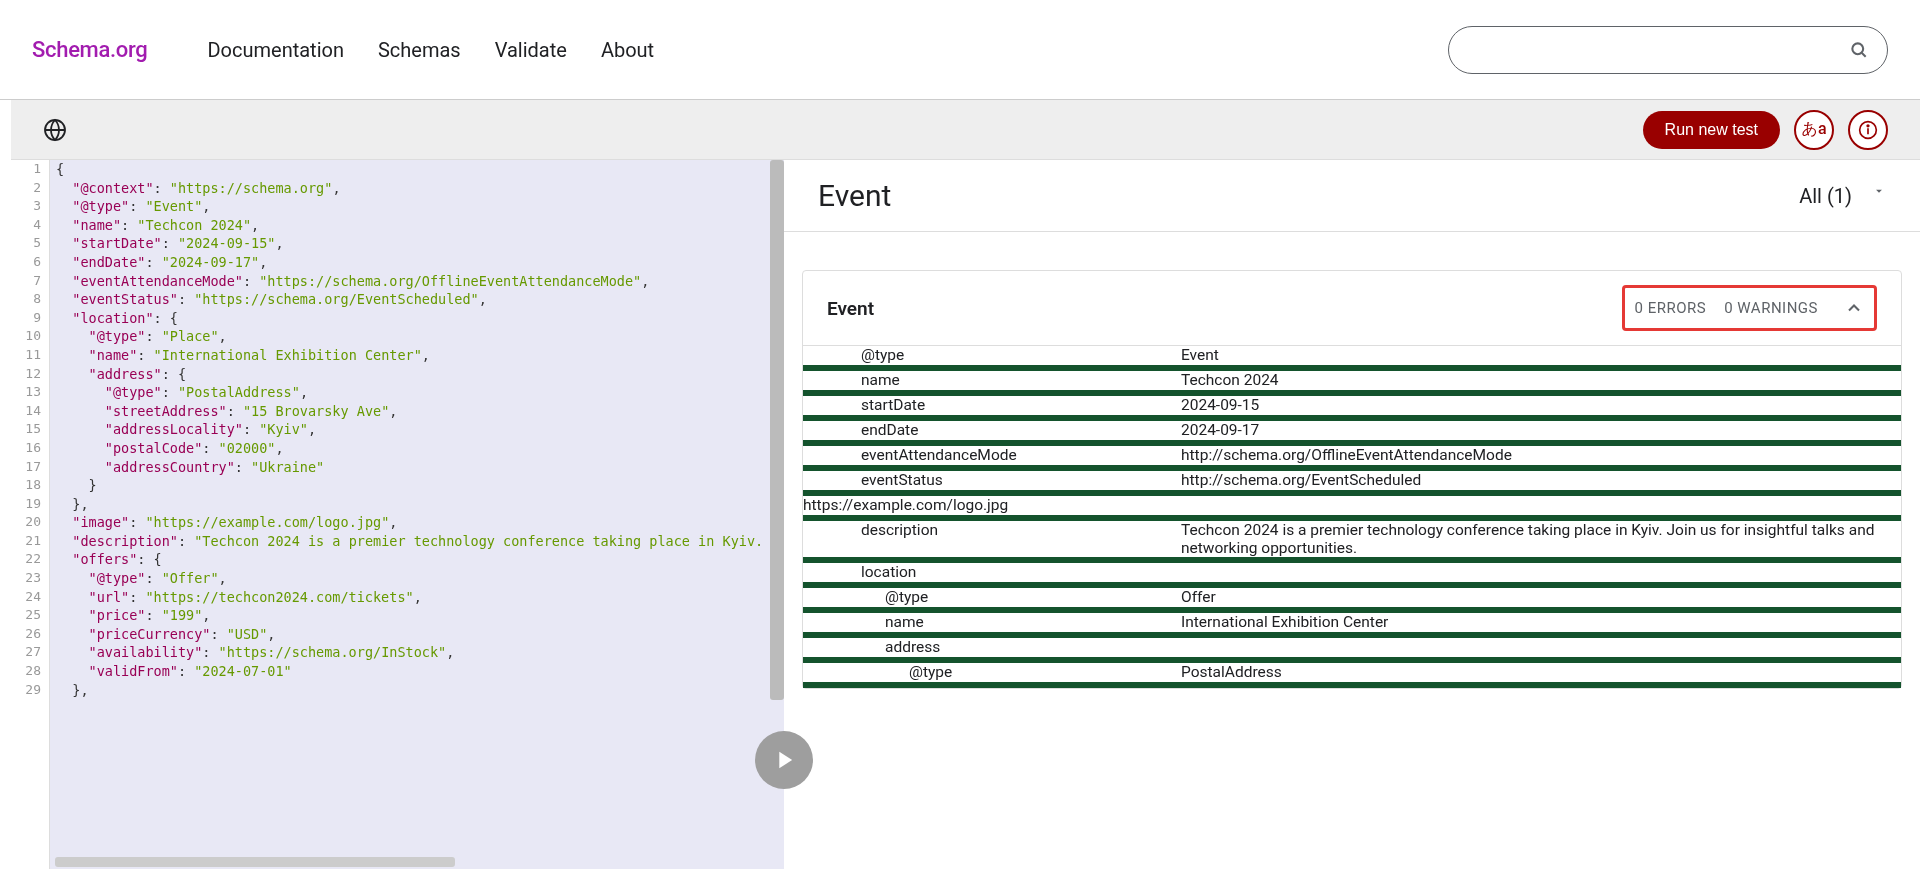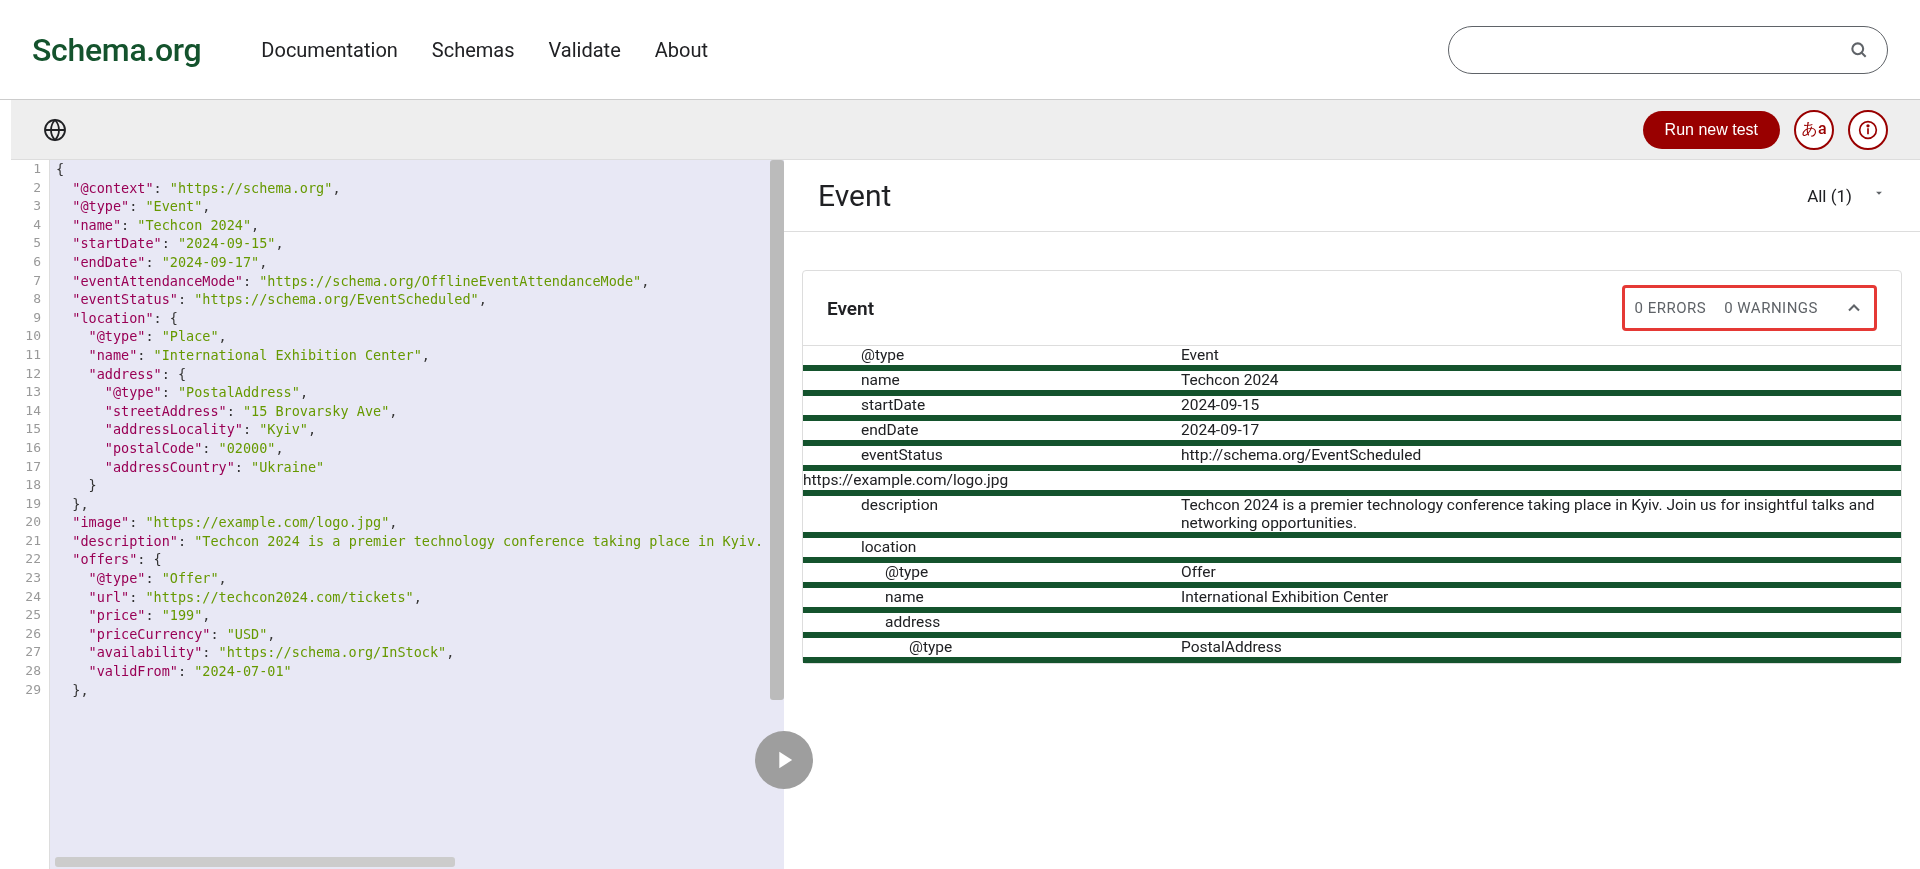--- a/index.html
+++ b/index.html
@@ -1,19 +1,19 @@
 <!DOCTYPE html>
 <html><head>
 <meta charset="utf-8">
 <style>
 * { box-sizing: border-box; margin: 0; padding: 0; }
 body { font-family: -apple-system, BlinkMacSystemFont, "Segoe UI", Roboto, Arial, sans-serif; background: #fff; color: #202124; width: 1920px; height: 869px; overflow: hidden; }
 
 .topbar { display: flex; align-items: center; height: 100px; padding: 0 32px; border-bottom: 1px solid #ccc; }
-.logo { color: #14532d; font-size: 32px; font-weight: 500; margin-right: 60px; letter-spacing: -0.3px; }
+.logo { color: #a21caf; font-size: 22px; font-weight: 500; margin-right: 60px; letter-spacing: -0.3px; }
 .nav { display: flex; gap: 34px; }
 .nav-link { font-size: 20px; color: #202124; cursor: pointer; }
 .spacer { flex: 1; }
 .search-wrap { width: 440px; height: 48px; border: 1px solid #5f6368; border-radius: 24px; display: flex; align-items: center; padding: 0 16px; }
 .search-input { flex: 1; border: none; outline: none; font-size: 16px; background: transparent; }
 .search-btn { background: none; border: none; cursor: pointer; width: 24px; height: 24px; display: flex; align-items: center; justify-content: center; }
 
 .toolbar { height: 60px; background: #eeeeee; display: flex; align-items: center; padding: 0 32px; border-bottom: 1px solid #ddd; margin-left: 11px; }
 .globe-btn { width: 24px; height: 24px; cursor: pointer; }
 .toolbar .spacer { flex: 1; }
@@ -30,21 +30,21 @@
 .t-key { color: #990055; }
 .t-str { color: #669900; }
 .left-scroll { position: absolute; right: 0; top: 0; width: 14px; height: 540px; background: #bbb; border-radius: 3px; }
 .bottom-scroll { position: absolute; left: 55px; bottom: 2px; width: 400px; height: 10px; background: #ccc; border-radius: 3px; }
 
 .play-btn { position: absolute; left: 755px; top: 571px; width: 58px; height: 58px; border-radius: 50%; background: #9e9e9e; color: #fff; display: flex; align-items: center; justify-content: center; z-index: 10; cursor: pointer; }
 
 .right-pane { flex: 1; background: #fff; overflow: hidden; }
 .right-header { display: flex; align-items: center; padding: 18px 34px; }
 .right-title { font-size: 30px; font-weight: 400; }
-.dropdown { margin-left: auto; display: flex; font-size: 17px; cursor: pointer; gap: 20px; }
+.dropdown { margin-left: auto; display: flex; font-size: 20px; cursor: pointer; gap: 20px; }
 .divider { height: 1px; background: #ddd; margin: 0; }
 
 .card { margin: 38px 18px 0 18px; border: 1px solid #ddd; border-radius: 4px; }
 .card-header { display: flex; align-items: center; padding: 14px 24px; border-bottom: 1px solid #ddd; }
 .card-title { font-size: 19px; font-weight: 600; }
 .status-box { border: 3px solid #e53935; border-radius: 4px; padding: 10px 10px; display: flex; align-items: center; gap: 18px; margin-left: auto; }
 .status-text { font-size: 15px; color: #5f6368; letter-spacing: 0.5px; }
 .collapse-btn { margin-left: 8px; cursor: pointer; }
 
 .prop-table { width: 100%; }
@@ -180,20 +180,24 @@
           </div>
           <div class="prop-row">
             <div class="prop-key">startDate</div>
             <div class="prop-val">2024-09-15</div>
           </div>
           <div class="prop-row">
             <div class="prop-key">endDate</div>
             <div class="prop-val">2024-09-17</div>
           </div>
           <div class="prop-row">
+            <div class="prop-key">eventAttendanceMode</div>
+            <div class="prop-val">http://schema.org/OfflineEventAttendanceMode</div>
+          </div>
+          <div class="prop-row">
             <div class="prop-key">eventStatus</div>
             <div class="prop-val">http://schema.org/EventScheduled</div>
           </div>
           <div class="prop-row">
             <div class="prop-val">https://example.com/logo.jpg</div>
           </div>
           <div class="prop-row">
             <div class="prop-key">description</div>
             <div class="prop-val">Techcon 2024 is a premier technology conference taking place in Kyiv. Join us for insightful talks and networking opportunities.</div>
           </div>

